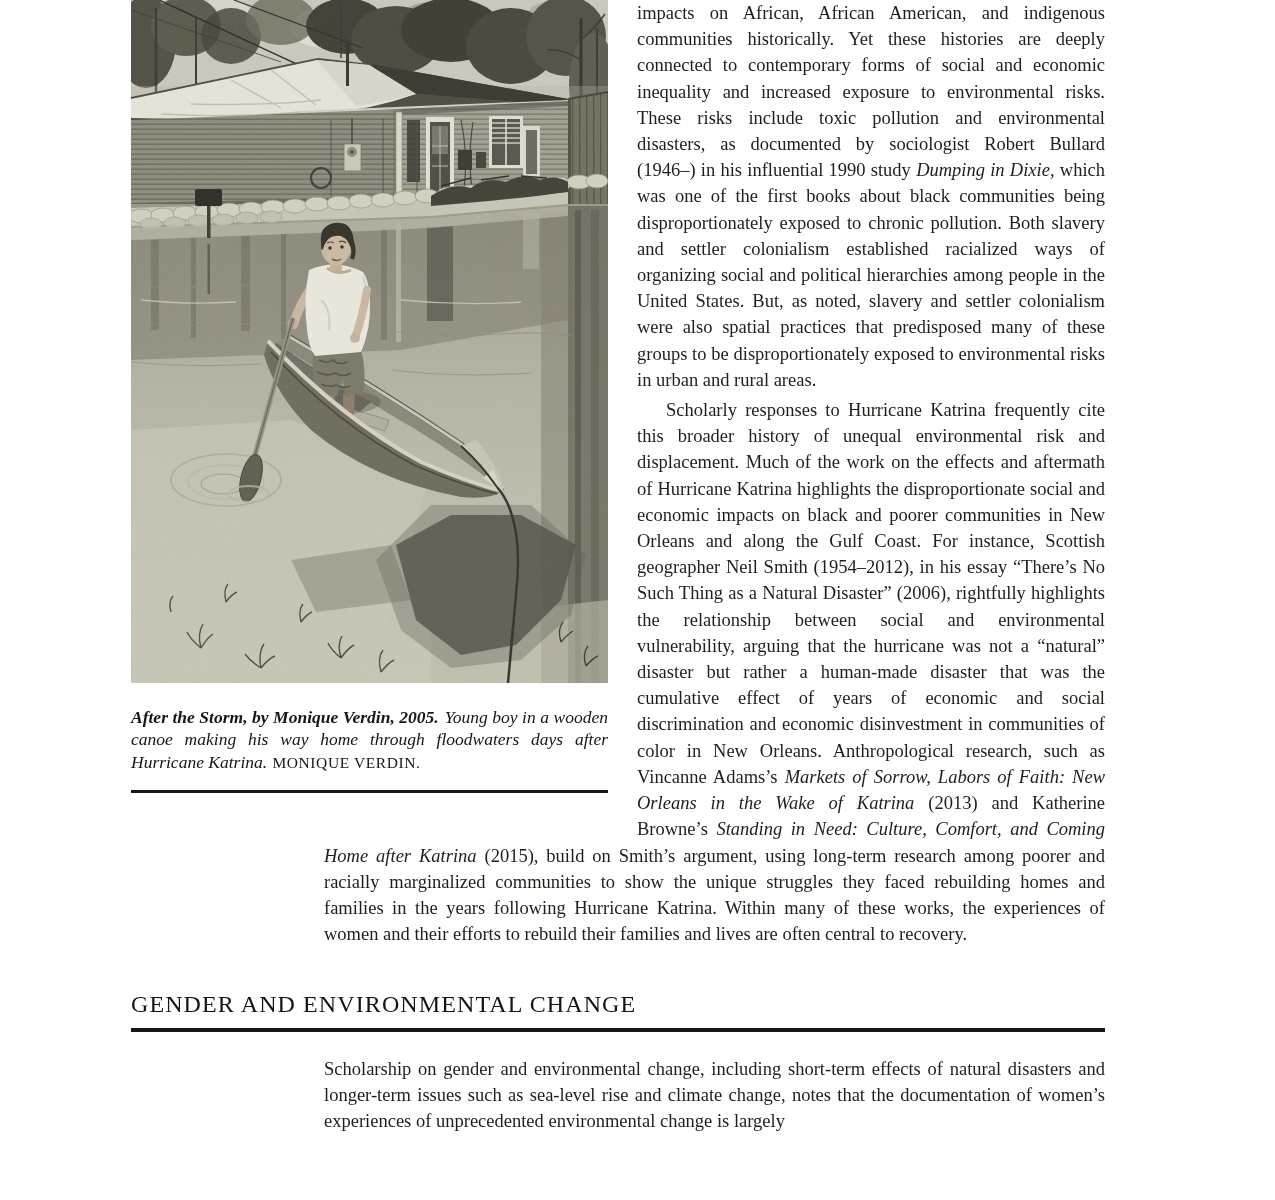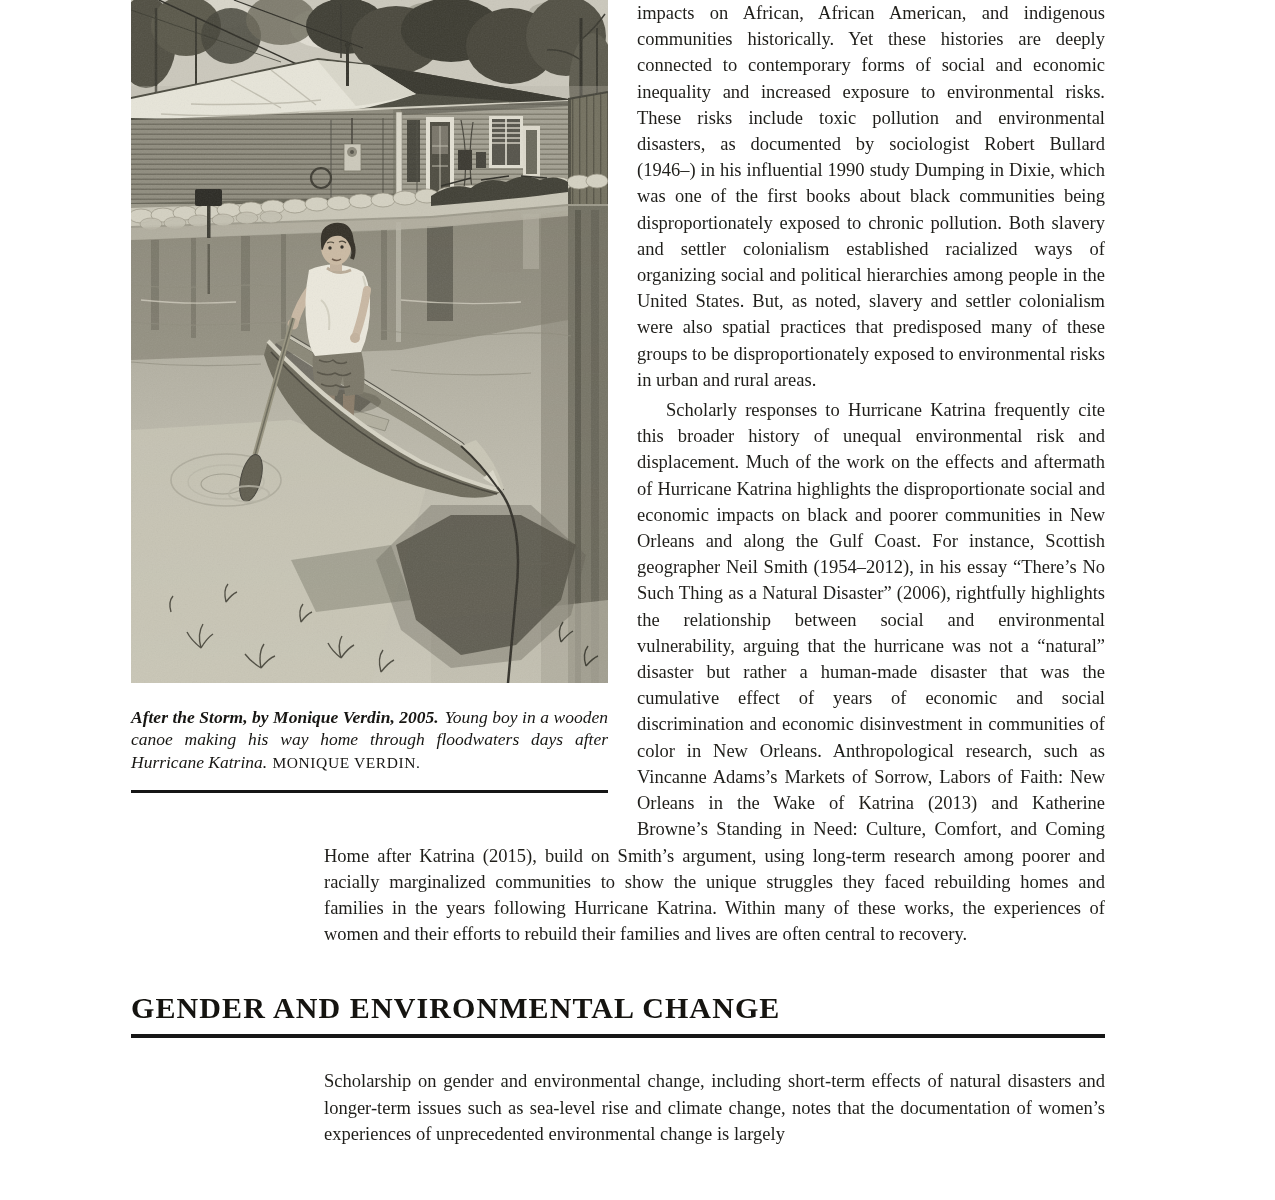--- a/index.html
+++ b/index.html
@@ -11,27 +11,27 @@
   .figure-block{float:left;width:477px;margin:0 29px 30px -193px;}
   .photo{width:477px;height:683px;}
   .photo svg{display:block;width:477px;height:683px;}
   .caption{margin:23px 0 16px 0;font-size:17.5px;line-height:22.4px;font-style:italic;text-align:justify;color:#171613;}
   .cap-title{font-weight:bold;margin-right:.34em;}
   .cap-desc{margin-right:.3em;}
   .cap-credit{font-style:normal;font-size:15.5px;letter-spacing:.6px;}
   .caption-rule{border-top:3px solid #161616;margin-top:10px;height:0;}
   .body-para{margin:0;font-size:18.5px;line-height:26.2px;text-align:justify;hyphens:auto;-webkit-hyphens:auto;}
   .p2{text-indent:29px;margin-top:4px;}
-  .p3{margin-top:30px;}
+  .p3{margin-top:24px;}
   .section-heading{
-    font-size:30px;font-weight:bold;letter-spacing:1.1px;line-height:1.1;
+    font-size:24px;font-weight:normal;letter-spacing:1.1px;line-height:1.1;
     margin:44px 0 0 -193px;color:#151410;
   }
   .heading-rule{border-top:4px solid #161616;margin:10px 0 0 -193px;height:0;}
-  .i{}
+  .i{font-style:italic;}
 </style>
 </head>
 <body>
 
 <div class="page">
   <div class="content">
 
     <div class="figure-block">
       <div class="photo">
         <svg viewBox="0 0 477 683" xmlns="http://www.w3.org/2000/svg">

